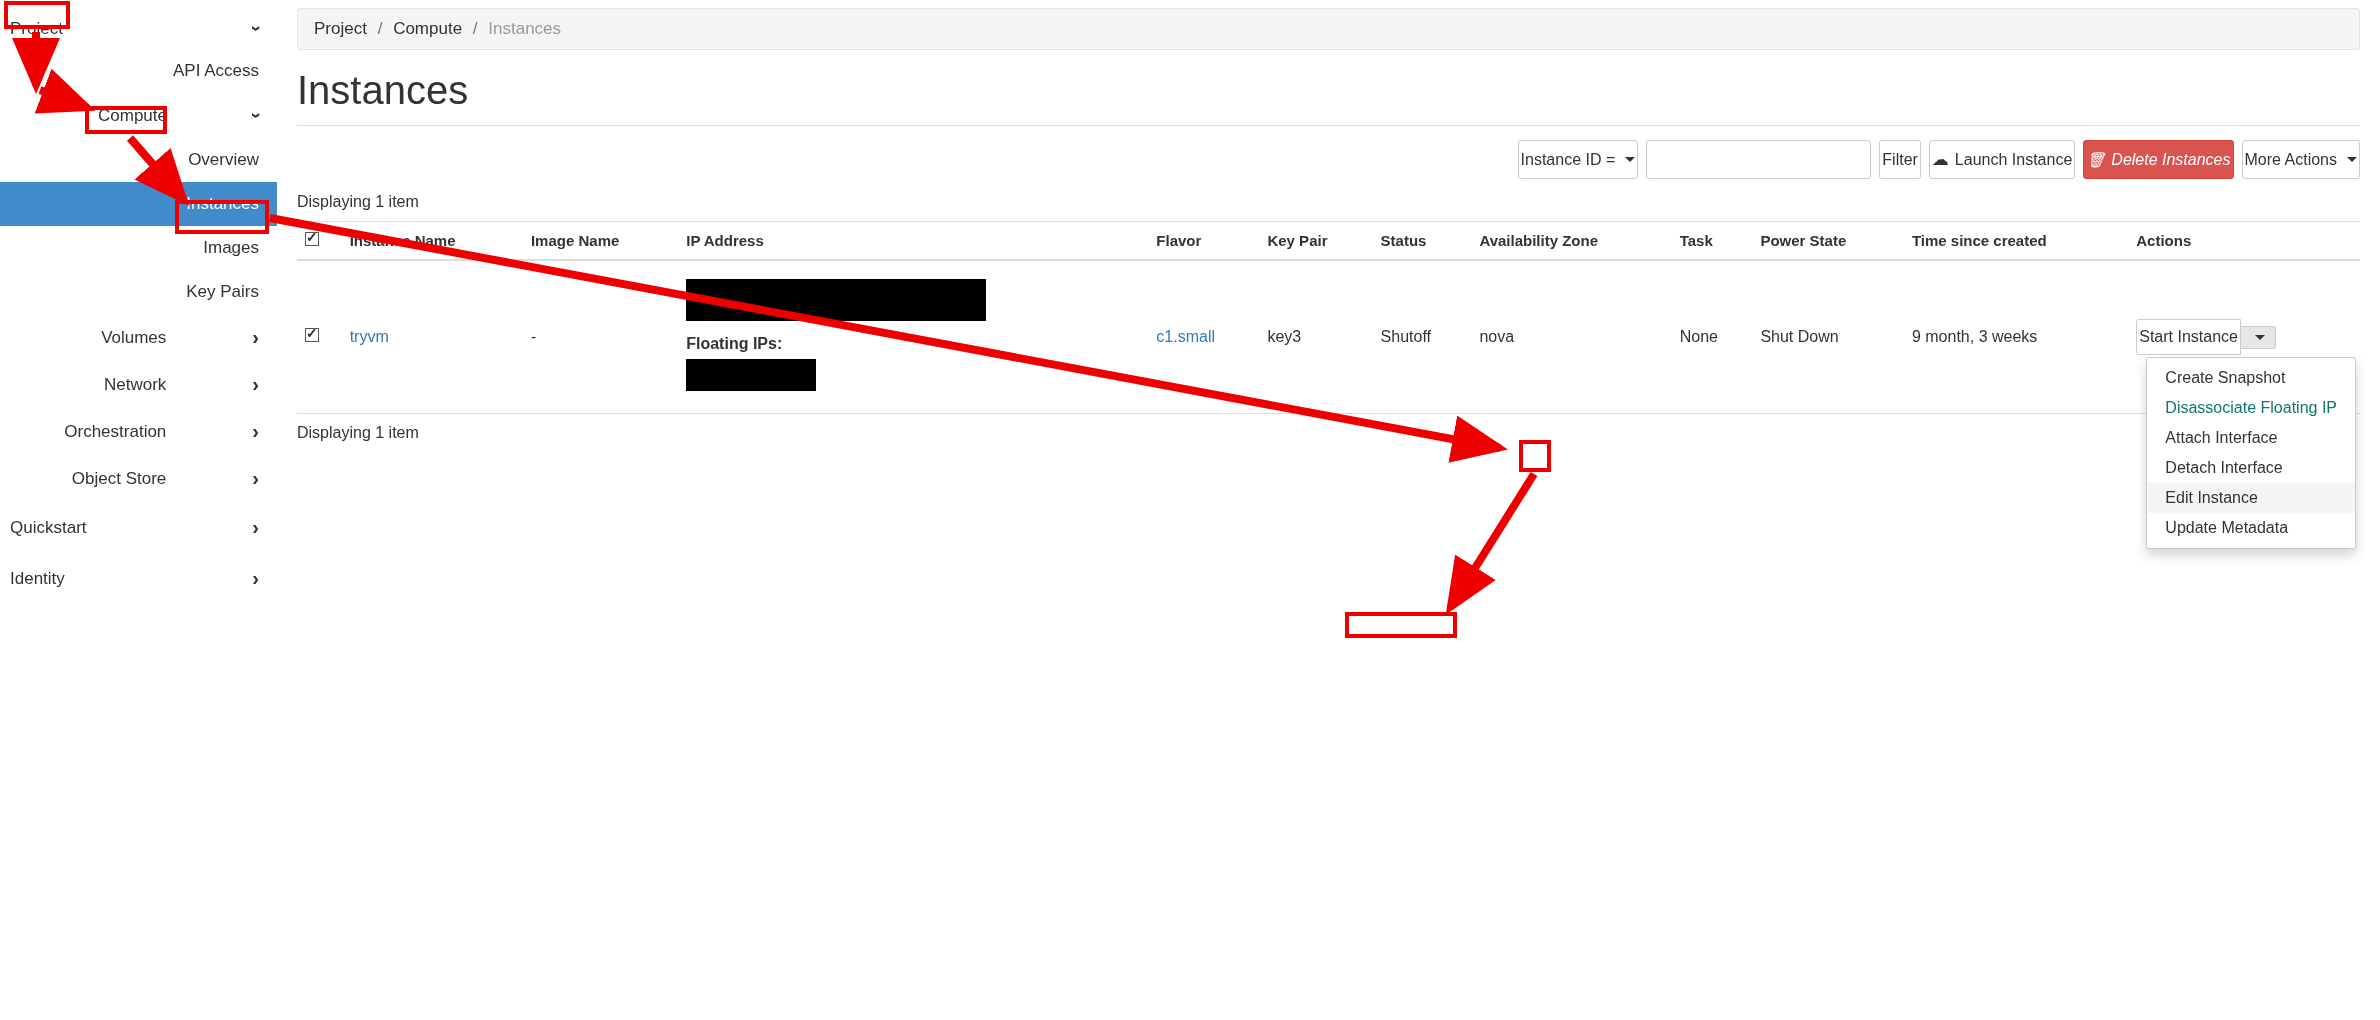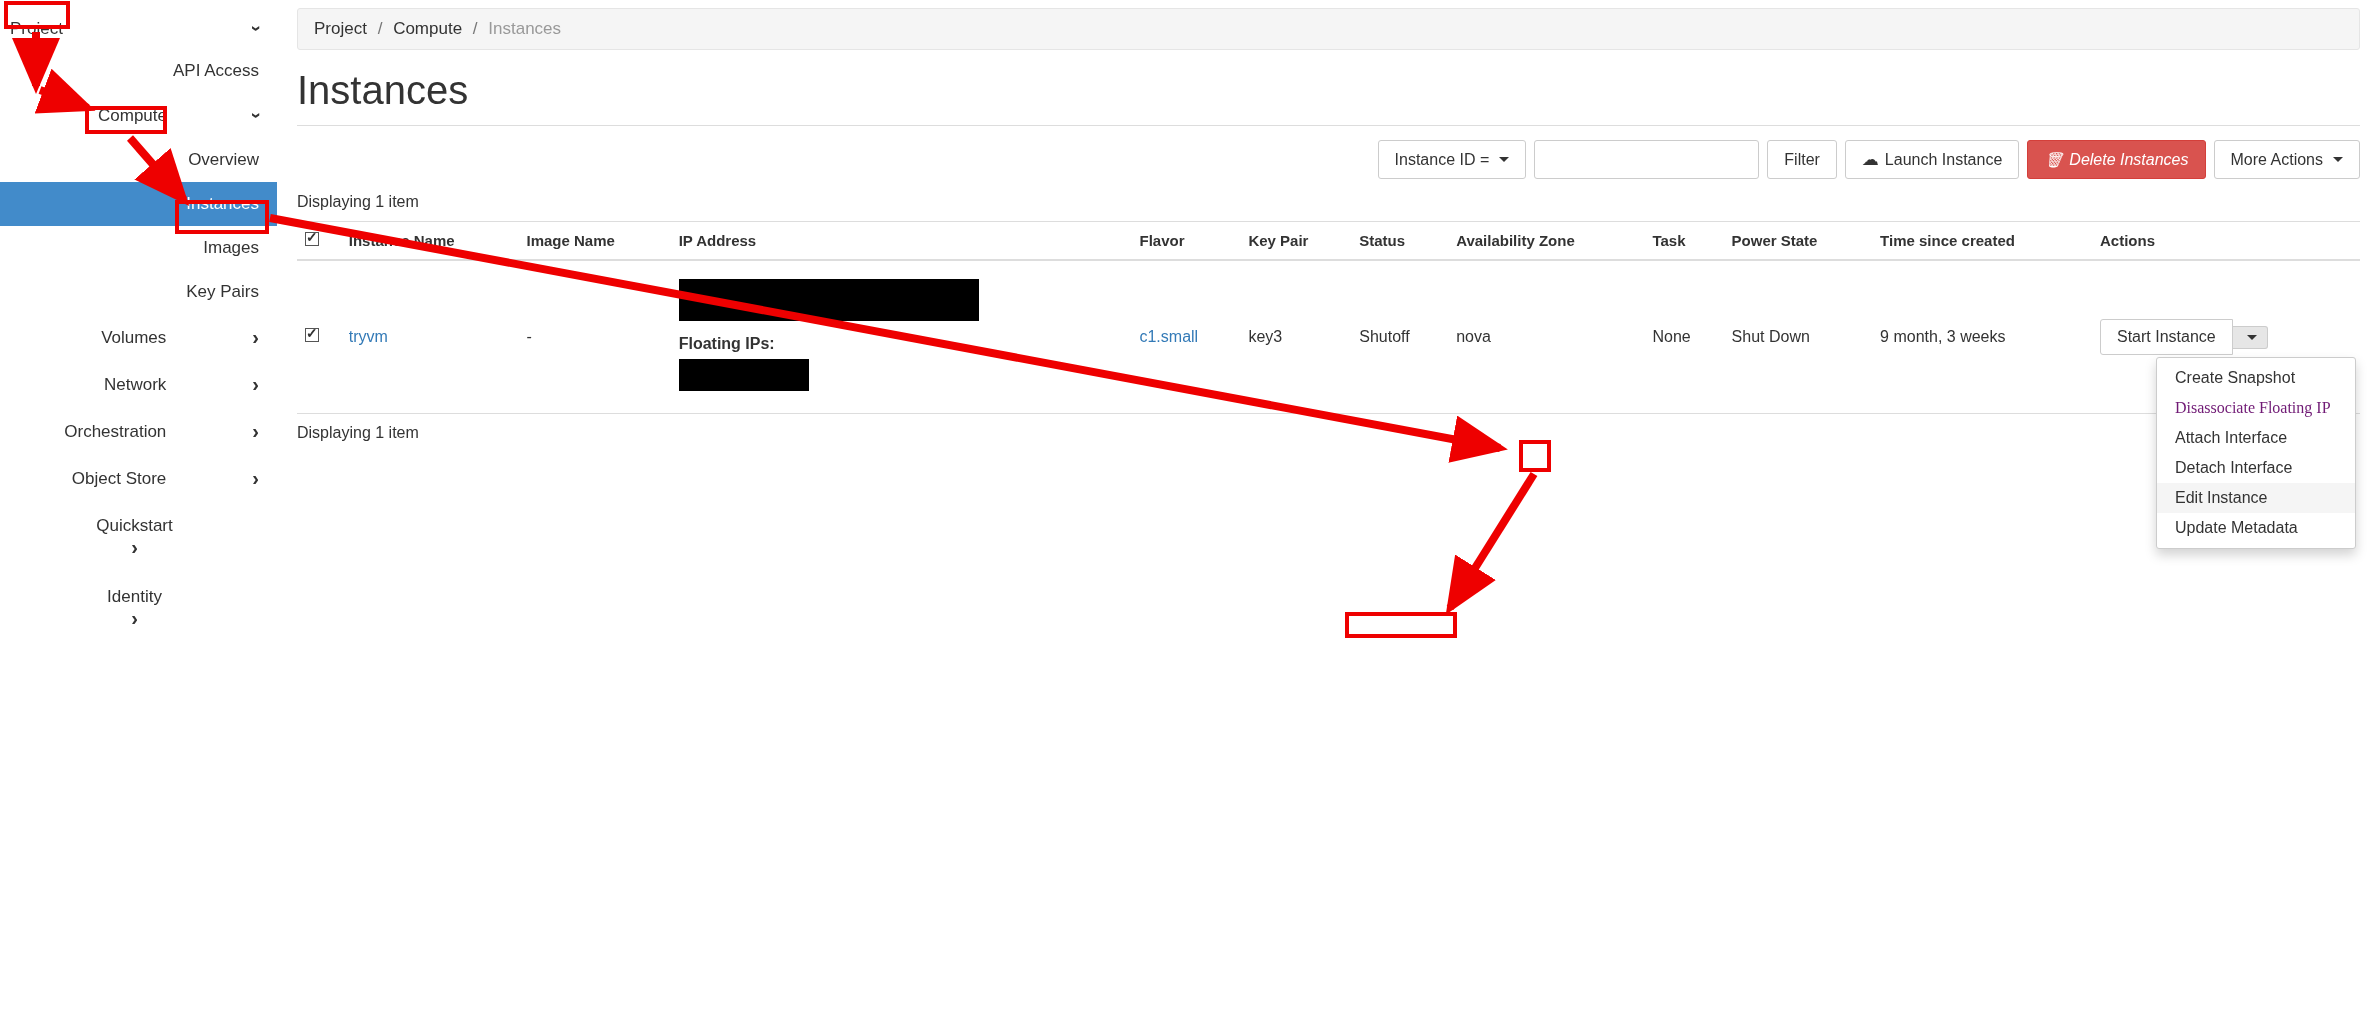--- a/index.html
+++ b/index.html
@@ -12,53 +12,53 @@
     .chev { font-size: 18px; color: #333; }
     .chev-down::before { content: "\203A"; display:inline-block; transform: rotate(90deg); font-weight: bold; }
     .chev-right::before { content: "\203A"; display:inline-block; font-weight: bold; font-size:20px;}
     .breadcrumb-bar { background: #f5f5f5; border: 1px solid #e5e5e5; border-radius: 3px; padding: 10px 16px; margin-top: 8px; font-size: 17px; }
     .breadcrumb-bar .crumb { color: #333; }
     .breadcrumb-bar .sep { color: #777; padding: 0 6px; }
     .breadcrumb-bar .crumb.current { color: #999; }
     h1.page-title { font-size: 40px; font-weight: 400; margin: 18px 0 12px 0; color: #333; }
     .hr { border-bottom: 1px solid #ddd; margin-bottom: 14px; }
     .toolbar { display: flex; justify-content: flex-end; gap: 8px; margin-bottom: 14px; }
-    .btn { border: 1px solid #ccc; background: #fff; color: #333; padding: 8px 16px; border-radius: 3px; font-size: 16px; cursor: pointer; display: inline-flex; align-items: center; gap:6px; }
+    .btn { border: 1px solid #ccc; background: #fff; color: #333; padding: 8px 2px; border-radius: 3px; font-size: 16px; cursor: pointer; display: inline-flex; align-items: center; gap:6px; }
     .btn.search-input { width: 225px; cursor: text; }
     .btn-danger { background: #d9534f; border-color: #d43f3a; color: #fff; font-style: italic; }
     .caret { display:inline-block; width:0; height:0; border-left:5px solid transparent; border-right:5px solid transparent; border-top:5px solid currentColor; vertical-align: middle; margin-left:4px;}
     .display-count { font-size: 16px; margin: 10px 0; color: #333; }
     table.instances { width: 100%; border-collapse: collapse; }
     table.instances thead th { text-align: left; font-weight: 600; padding: 10px 8px; border-top: 1px solid #ddd; border-bottom: 2px solid #ddd; font-size: 15px; vertical-align: top; }
     table.instances tbody td { padding: 18px 8px; border-bottom: 1px solid #ddd; font-size: 16px; vertical-align: middle; }
     .link { color: #337ab7; cursor: pointer; }
     .redacted { background: #000; display: inline-block; }
     .redacted.big { width: 300px; height: 42px; }
     .redacted.small { width: 130px; height: 32px; margin-top:6px;}
     .ip-label { font-weight: 600; margin-top: 10px; display: block; }
     .btn-group { display: inline-flex; align-items: center; }
     .btn-group .btn { border-radius: 3px 0 0 3px; }
     .btn-group .btn.caret-btn { border-radius: 0 3px 3px 0; border-left: none; padding: 8px 10px; background: #e6e6e6;}
     .dropdown { position: absolute; background: #fff; border: 1px solid #ccc; border-radius: 3px; box-shadow: 0 6px 12px rgba(0,0,0,.175); min-width: 200px; padding: 5px 0; margin-top:2px; right: 4px; }
     .dropdown-item { padding: 6px 18px; font-size: 16px; color: #333; cursor: pointer; white-space: nowrap; }
-    .dropdown-item.danger { color: #701a75; font-family: Liberation Serif, serif; }
+    .dropdown-item.danger { color: #0f766e; }
     .dropdown-item.highlight { background: #f5f5f5; }
     .checkbox-icon { display:inline-block; width:14px; height:14px; border: 1.5px solid #555; position:relative; }
     .checkbox-icon.checked::after { content:"✓"; position:absolute; top:-4px; left:0; font-size:14px; font-weight:bold;}
     
     .hl { position: absolute; border: 4px solid #ee0000; pointer-events: none; z-index: 50;}
     
     svg.overlay { position:absolute; top:0; left:0; pointer-events:none; z-index:40; }
     .cloud-icon::before { content:"☁"; font-size:17px; }
     .trash-icon::before { content:"🗑"; font-size:15px; filter: grayscale(1) brightness(3);}
     .actions-cell { position: relative; text-align:left; white-space:nowrap; }
     .nav-level1 { display:flex; justify-content:flex-end; align-items:center; padding: 12px 18px; font-size:17px; cursor:pointer;}
     .nav-level1 .label { margin-right: 86px;}
     .nav-level0 { display:flex; justify-content:space-between; align-items:center; padding: 10px 18px 10px 10px; font-size:17px; cursor:pointer;}
-    .nav-simple { display:flex; justify-content:space-between; align-items:center; padding: 14px 18px 14px 10px; font-size:17px; cursor:pointer;flex-direction:column;}
+    .nav-simple { display:flex; justify-content:space-between; align-items:center; padding: 14px 18px 14px 10px; font-size:17px; cursor:pointer;}
     .nav-l2 { text-align:right; padding: 12px 18px 12px 0; font-size:17px; cursor:pointer; }
   </style>
 </head>
 <body>
 
 <div class="layout">
 
   <div class="sidebar">
     <div class="nav-level0">
       <span>Project</span>

